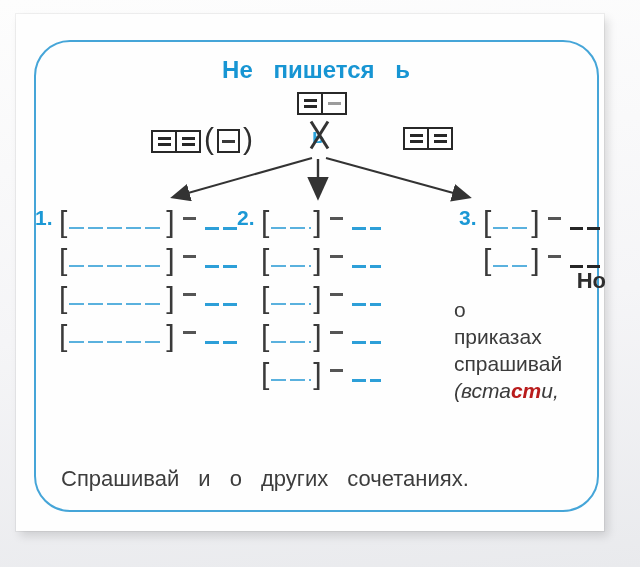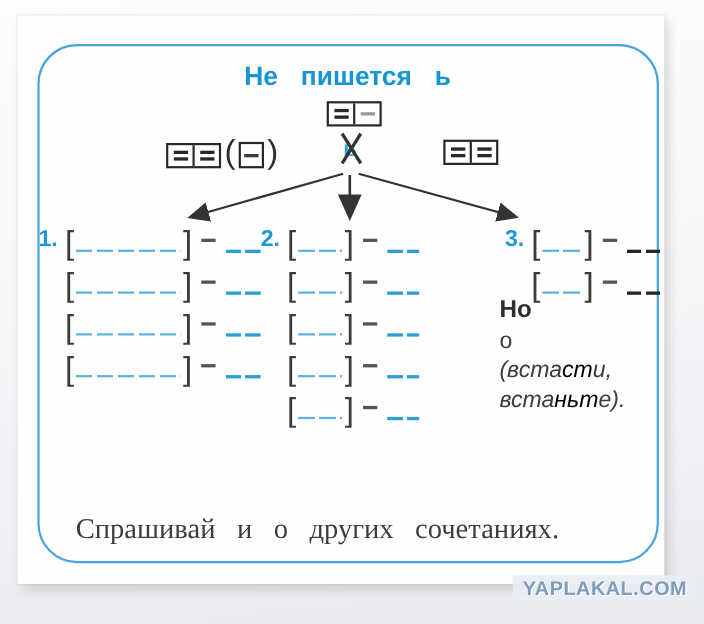--- a/index.html
+++ b/index.html
@@ -37,27 +37,27 @@
   .num{width:24px;font-size:21px;font-weight:bold;color:#1b98d5;line-height:21px;margin-bottom:2px;flex:none;}
   .br{font-size:30px;line-height:26px;color:#3a3a3a;transform:translateY(5px);flex:none;}
   .inner-line{height:2.5px;margin:0 2px 1px 2px;flex:none;
       background:repeating-linear-gradient(90deg,#5ab1de 0,#5ab1de 15px,transparent 15px,transparent 19px);}
   .sep-dash{width:13px;height:3px;background:#555;margin:0 9px 10px 8px;flex:none;}
   .blank{height:3.5px;flex:none;}
   .blank-blue{background:repeating-linear-gradient(90deg,#2d9fd8 0,#2d9fd8 14px,transparent 14px,transparent 18px);}
   .blank-black{background:repeating-linear-gradient(90deg,#262626 0,#262626 13px,transparent 13px,transparent 17px);}
   
   .note{position:absolute;left:438px;top:254px;width:152px;font-size:21px;color:#3b3b3b;}
-  .note-head{text-align:left;font-weight:bold;font-size:22px;color:#2e2e2e;line-height:26px;margin-bottom:2px;}
+  .note-head{text-align:right;font-weight:bold;font-size:22px;color:#2e2e2e;line-height:26px;margin-bottom:2px;}
   .note-line{line-height:27px;}
   .note-line.just{display:flex;justify-content:space-between;}
   .ital{font-style:italic;}
-  .hl{color:#000000;font-weight:normal;}
-  .footer{position:absolute;left:45px;top:452px;width:455px;text-align:center;
-          font-size:26px;color:#3d3d3d;word-spacing:13px;font-family:Liberation Serif, serif;}
+  .hl{color:#b91c1c;font-weight:bold;}
+  .footer{position:absolute;left:45px;top:452px;width:455px;
+          font-size:22px;color:#3d3d3d;word-spacing:13px;}
   .watermark{position:absolute;left:466px;top:523px;width:168px;height:24px;
              background:rgba(233,237,242,0.92);display:flex;align-items:center;justify-content:center;
              font-size:18px;font-weight:bold;color:#7e9cbb;letter-spacing:0.5px;
              text-shadow:1px 1px 0 rgba(255,255,255,0.95);}
 </style>
 </head>
 <body>
 
 <div class="shot">
   <div class="page">
@@ -212,22 +212,22 @@
           <span class="blank blank-black" style="width: 30px;"></span>
         </div>
       </div>
 
     <div class="note">
       <div class="note-head">Но</div>
       <div>
           <div class="note-line just">
             <span>о</span>
           </div>
+          <div class="note-line">приказах</div>
+          <div class="note-line">спрашивай</div>
           <div class="note-line ital"><span>(вста</span><span class="hl">ст</span><span>и,</span></div>
-          <div class="note-line ital"><span>вста</span><span class="hl">ньт</span><span>е).</span></div>
         </div>
     </div>
 
     <div class="footer">Спрашивай  и  о  других  сочетаниях.</div>
   </div>
 
-  <div class="watermark">YAPLAKAL.COM</div>
 </div>
 
 </body></html>

